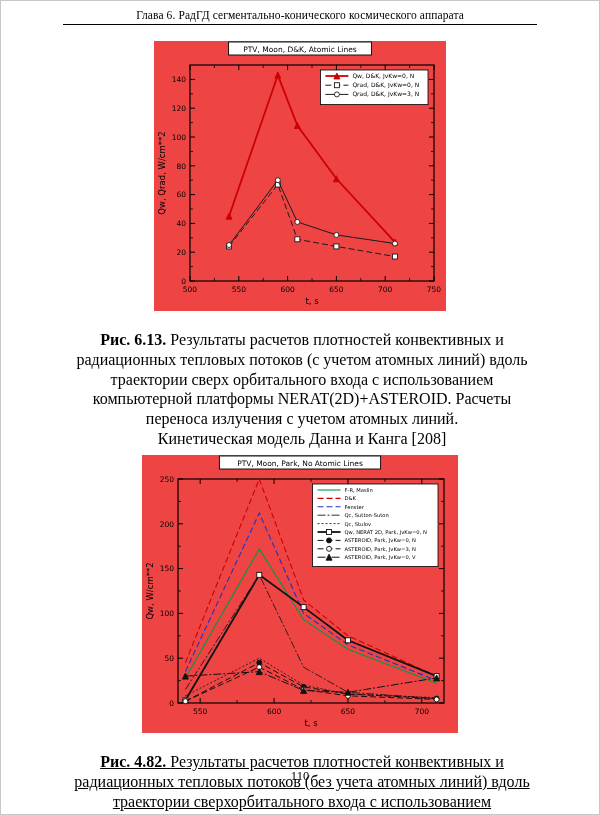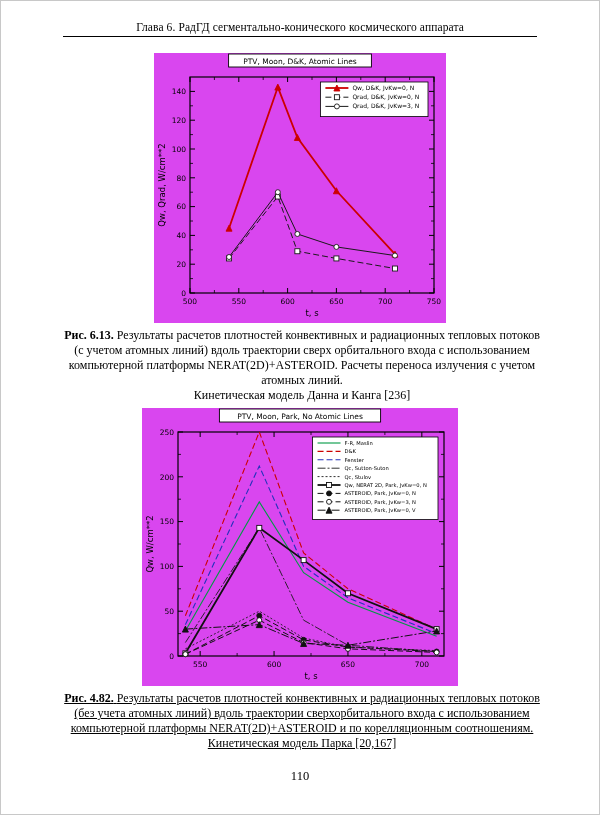--- a/index.html
+++ b/index.html
@@ -1,30 +1,30 @@
 <!DOCTYPE html>
 <html><head>
 <meta charset="utf-8">
 <style>
   html,body{margin:0;padding:0;}
   body{
     width:600px;height:815px;background:#ffffff;color:#000;
     font-family:"Liberation Serif", serif;position:relative;overflow:hidden;
     box-sizing:border-box;border:1px solid #c8c8c8;
   }
-  .page{width:100%;height:100%;box-sizing:border-box;padding:20px 62px 0;}
+  .page{width:100%;height:100%;box-sizing:border-box;padding:8px 62px 0;}
   .header-text{text-align:center;font-size:11.5px;letter-spacing:.1px;}
   .header-rule{border-bottom:1.2px solid #000;margin-top:3px;}
   .figure{display:flex;flex-direction:column;align-items:center;}
   .fig1{margin-top:16px;}
   .fig2{margin-top:6px;text-decoration:underline;}
-  .chart-box{background:#d946ef;}
+  .chart-box{background:#ef4444;}
   .caption{
-    font-size:12px;line-height:1.24;text-align:center;
-    width:478px;margin:5px auto 0;
+    font-size:16px;line-height:1.24;text-align:center;
+    width:478px;margin:19px auto 0;
   }
   .cap-label{font-weight:bold;}
   .cap-tail{text-align:center;}
   .page-number{
     position:absolute;left:0;bottom:30px;width:100%;
     text-align:center;font-size:12.5px;
   }
   svg{display:block;}
 </style>
 </head>
@@ -137,21 +137,21 @@
           <rect x="180.4" y="41.7" width="5" height="5" fill="#fff" stroke="#1a1a1a" stroke-width="0.9"></rect>
           <text x="198.4" y="46.2" font-size="6">Qrad, D&amp;K, JvKw=0, N</text>
           <line x1="171.4" y1="53.4" x2="194.4" y2="53.4" stroke="#1a1a1a" stroke-width="1"></line>
           <circle cx="182.9" cy="53.4" r="2.5" fill="#fff" stroke="#1a1a1a" stroke-width="0.9"></circle>
           <text x="198.4" y="55.4" font-size="6">Qrad, D&amp;K, JvKw=3, N</text>
         </svg>
       </div>
     <div class="caption">
       <span class="cap-label">Рис. 6.13.</span>
       <span>Результаты расчетов плотностей конвективных и радиационных тепловых потоков (с учетом атомных линий) вдоль траектории сверх орбитального входа с использованием компьютерной платформы NERAT(2D)+ASTEROID. Расчеты переноса излучения с учетом атомных линий.</span>
-      <div class="cap-tail">Кинетическая модель Данна и Канга [236]</div>
+      <div class="cap-tail">Кинетическая модель Данна и Канга [208]</div>
     </div>
   </div>
 
   <div class="figure fig2">
     <div class="chart-box">
         <svg width="316" height="278" font-family="&quot;DejaVu Sans&quot;, sans-serif">
           <rect x="77.4" y="1" width="161.2" height="13" fill="#fff" stroke="#000" stroke-width="0.9"></rect>
           <text x="158" y="10.5" text-anchor="middle" font-size="7.5">PTV, Moon, Park, No Atomic Lines</text>
           <rect x="36" y="24" width="266" height="224" fill="none" stroke="#000" stroke-width="1.2"></rect>
           <line x1="58.166666666666664" y1="248" x2="58.166666666666664" y2="243" stroke="#000" stroke-width="1"></line>

